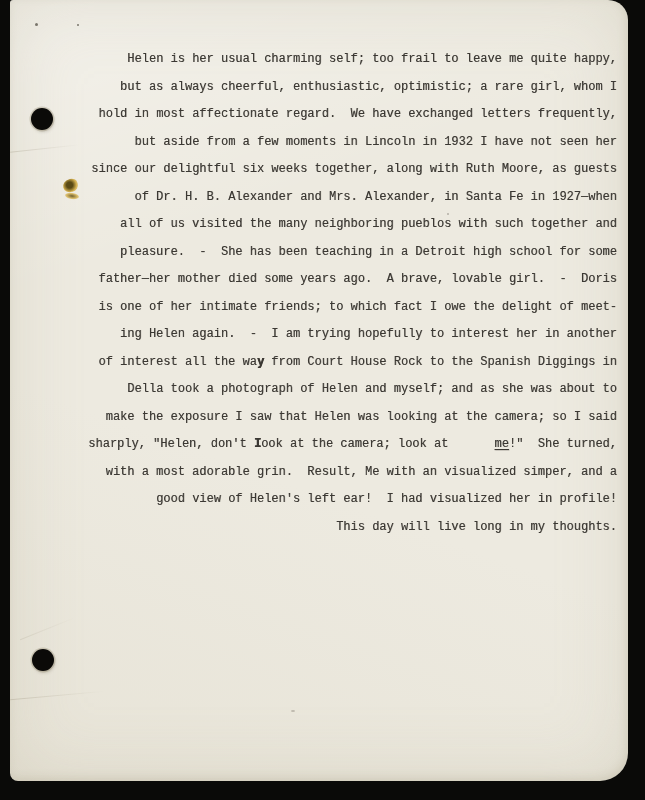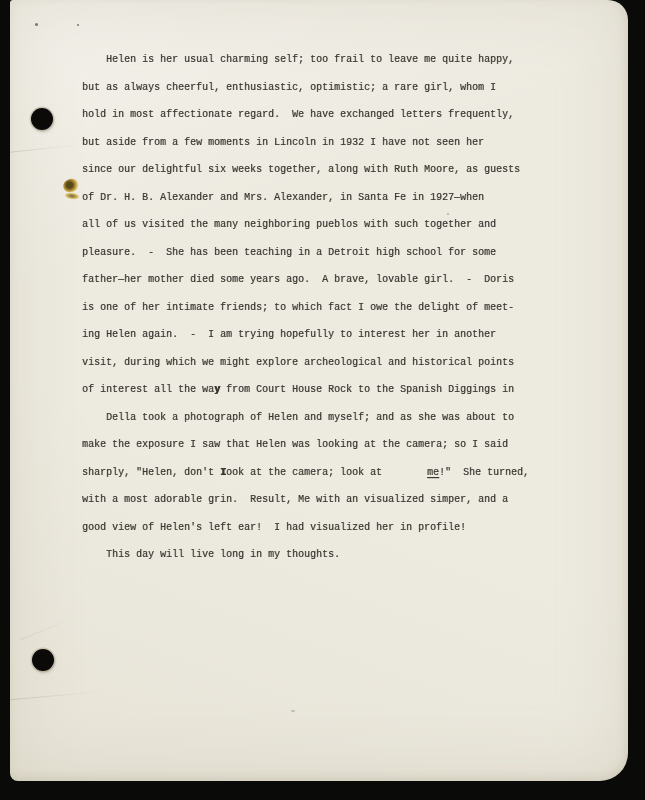--- a/index.html
+++ b/index.html
@@ -73,24 +73,25 @@
   .crease.c2 { left: 0; top: 695px; width: 95px; transform: rotate(-5deg); }
   .crease.c3 { left: 8px; top: 628px; width: 60px; transform: rotate(-22deg); opacity: 0.6; }
   .text-block {
     position: absolute;
     left: 72px;
     top: 46px;
     width: 535px;
   }
   .line {
     white-space: pre;
-    font-size: 10px;
+    font-size: 12px;
     line-height: 27.5px;
     color: var(--ink, #3b3833);
     text-shadow: 0.4px 0.4px 0.6px rgba(58,54,48,0.5);
+    text-align: right;
   }
   .overstrike {
     font-weight: bold;
     text-shadow: 0.6px 0 0 currentColor, 0.4px 0.4px 0.6px rgba(58,54,48,0.5);
   }
   .underline {
     text-decoration: underline;
     text-underline-offset: 2px;
     margin-left: 39px;
   }
@@ -115,21 +116,20 @@
       <div class="line"><span>but as always cheerful, enthusiastic, optimistic; a rare girl, whom I</span></div>
       <div class="line"><span>hold in most affectionate regard.  We have exchanged letters frequently,</span></div>
       <div class="line"><span>but aside from a few moments in Lincoln in 1932 I have not seen her</span></div>
       <div class="line"><span>since our delightful six weeks together, along with Ruth Moore, as guests</span></div>
       <div class="line"><span>of Dr. H. B. Alexander and Mrs. Alexander, in Santa Fe in 1927—when</span></div>
       <div class="line"><span>all of us visited the many neighboring pueblos with such together and</span></div>
       <div class="line"><span>pleasure.  -  She has been teaching in a Detroit high school for some</span></div>
       <div class="line"><span>father—her mother died some years ago.  A brave, lovable girl.  -  Doris</span></div>
       <div class="line"><span>is one of her intimate friends; to which fact I owe the delight of meet-</span></div>
       <div class="line"><span>ing Helen again.  -  I am trying hopefully to interest her in another</span></div>
-      <div class="line"><span>visit, during which we might explore archeological and historical points</span></div>
       <div class="line"><span>of interest all the wa</span><span class="overstrike">y</span><span> from Court House Rock to the Spanish Diggings in</span></div>
       <div class="line"><span>    Della took a photograph of Helen and myself; and as she was about to</span></div>
       <div class="line"><span>make the exposure I saw that Helen was looking at the camera; so I said</span></div>
       <div class="line"><span>sharply, "Helen, don't </span><span class="overstrike">I</span><span>ook at the camera; look at </span><span class="underline">me</span><span>!"  She turned,</span></div>
       <div class="line"><span>with a most adorable grin.  Result, Me with an visualized simper, and a</span></div>
       <div class="line"><span>good view of Helen's left ear!  I had visualized her in profile!</span></div>
       <div class="line"><span>    This day will live long in my thoughts.</span></div>
     </div>
 </div>
 

